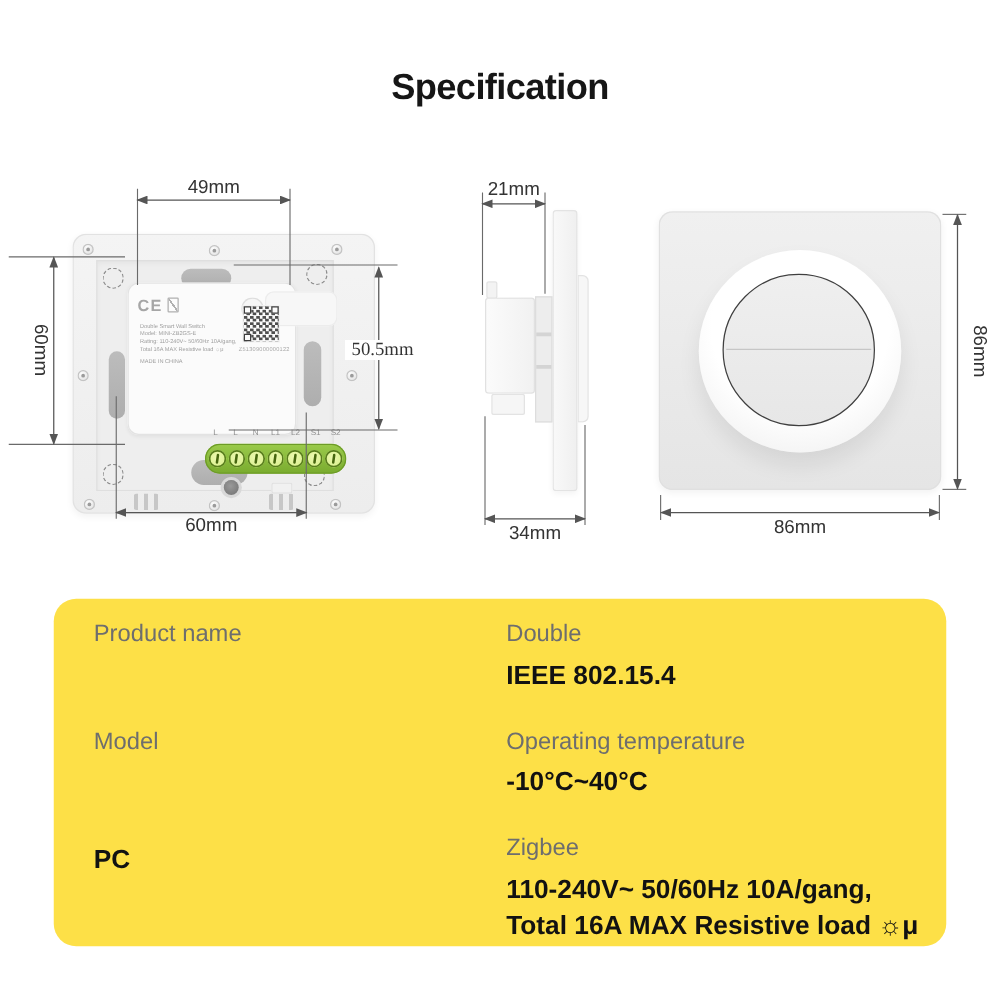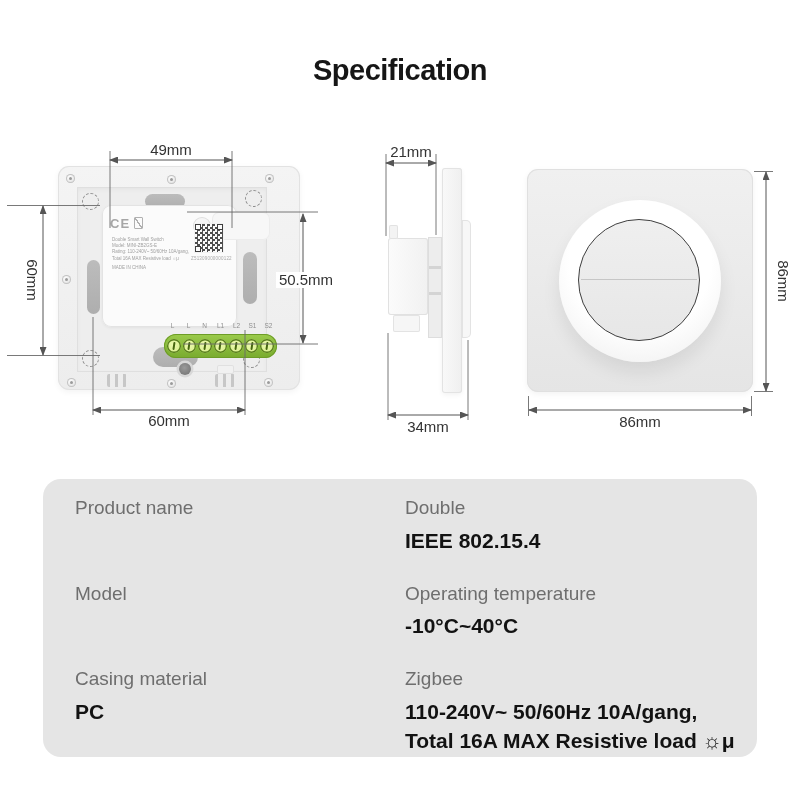--- a/index.html
+++ b/index.html
@@ -10,21 +10,21 @@
   .stage{position:absolute;inset:0;}
 
   
   .page-title{
     position:absolute;top:54px;left:0;width:800px;text-align:center;
     font-size:29px;font-weight:800;letter-spacing:-0.5px;color:#161616;
   }
 
   
   .plate-back{
-    position:absolute;left:58px;top:166px;width:242px;height:224px;border-radius:11px;
+    position:absolute;left:58px;top:187px;width:242px;height:224px;border-radius:11px;
     background:linear-gradient(180deg,#f4f4f4,#ededed);
     box-shadow:inset 0 0 0 1px #e2e2e2, 0 2px 6px rgba(0,0,0,.05);
   }
   .recess{
     position:absolute;left:19px;top:21px;width:190px;height:185px;
     background:#eeeeee;box-shadow:inset 0 0 0 1px #dfdfdf, inset 0 2px 5px rgba(0,0,0,.05);
   }
   .screw{
     position:absolute;width:9px;height:9px;border-radius:50%;
     background:radial-gradient(circle at 40% 35%,#fdfdfd,#d9d9d9);
@@ -138,26 +138,26 @@
     border:1.4px solid #3f3f3f;
     background:linear-gradient(180deg,#efefef,#e7e7e7);
   }
   .front-divider{position:absolute;left:2px;top:59px;width:116px;height:1px;background:#c6c6c6;}
 
   
   .dim{
     position:absolute;font-size:15px;color:#333333;text-align:center;line-height:16px;
   }
   .dim.vert{transform:rotate(90deg);transform-origin:center;}
-  .dim.boxed{background:#ffffff;}
+  .dim.boxed{background:#ffffff;font-family:Liberation Serif, serif;}
 
   
   .spec-panel{
     position:absolute;left:43px;top:479px;width:714px;height:278px;border-radius:18px;
-    background:#e5e5e5;box-sizing:border-box;
+    background:#fde047;box-sizing:border-box;
     padding:17px 20px 0 32px;
     display:grid;grid-template-columns:330px 1fr;row-gap:25px;
   }
   .spec-label{font-size:19px;color:#6e6e6e;line-height:1.25;}
   .spec-value{font-size:21px;font-weight:700;color:#121212;line-height:1.38;margin-top:7px;max-width:330px;}
 
   svg.dims{position:absolute;left:0;top:0;pointer-events:none;}
 </style>
 </head>
 <body>
@@ -311,21 +311,20 @@
       <div class="spec-value">IEEE 802.15.4</div>
     </div>
     <div class="spec-cell">
       <div class="spec-label">Model</div>
     </div>
     <div class="spec-cell">
       <div class="spec-label">Operating temperature</div>
       <div class="spec-value">-10°C~40°C</div>
     </div>
     <div class="spec-cell">
-      <div class="spec-label">Casing material</div>
       <div class="spec-value">PC</div>
     </div>
     <div class="spec-cell">
       <div class="spec-label">Zigbee</div>
       <div class="spec-value">110-240V~ 50/60Hz 10A/gang, Total 16A MAX Resistive load ☼μ</div>
     </div>
   </div>
 
 </div>
 

